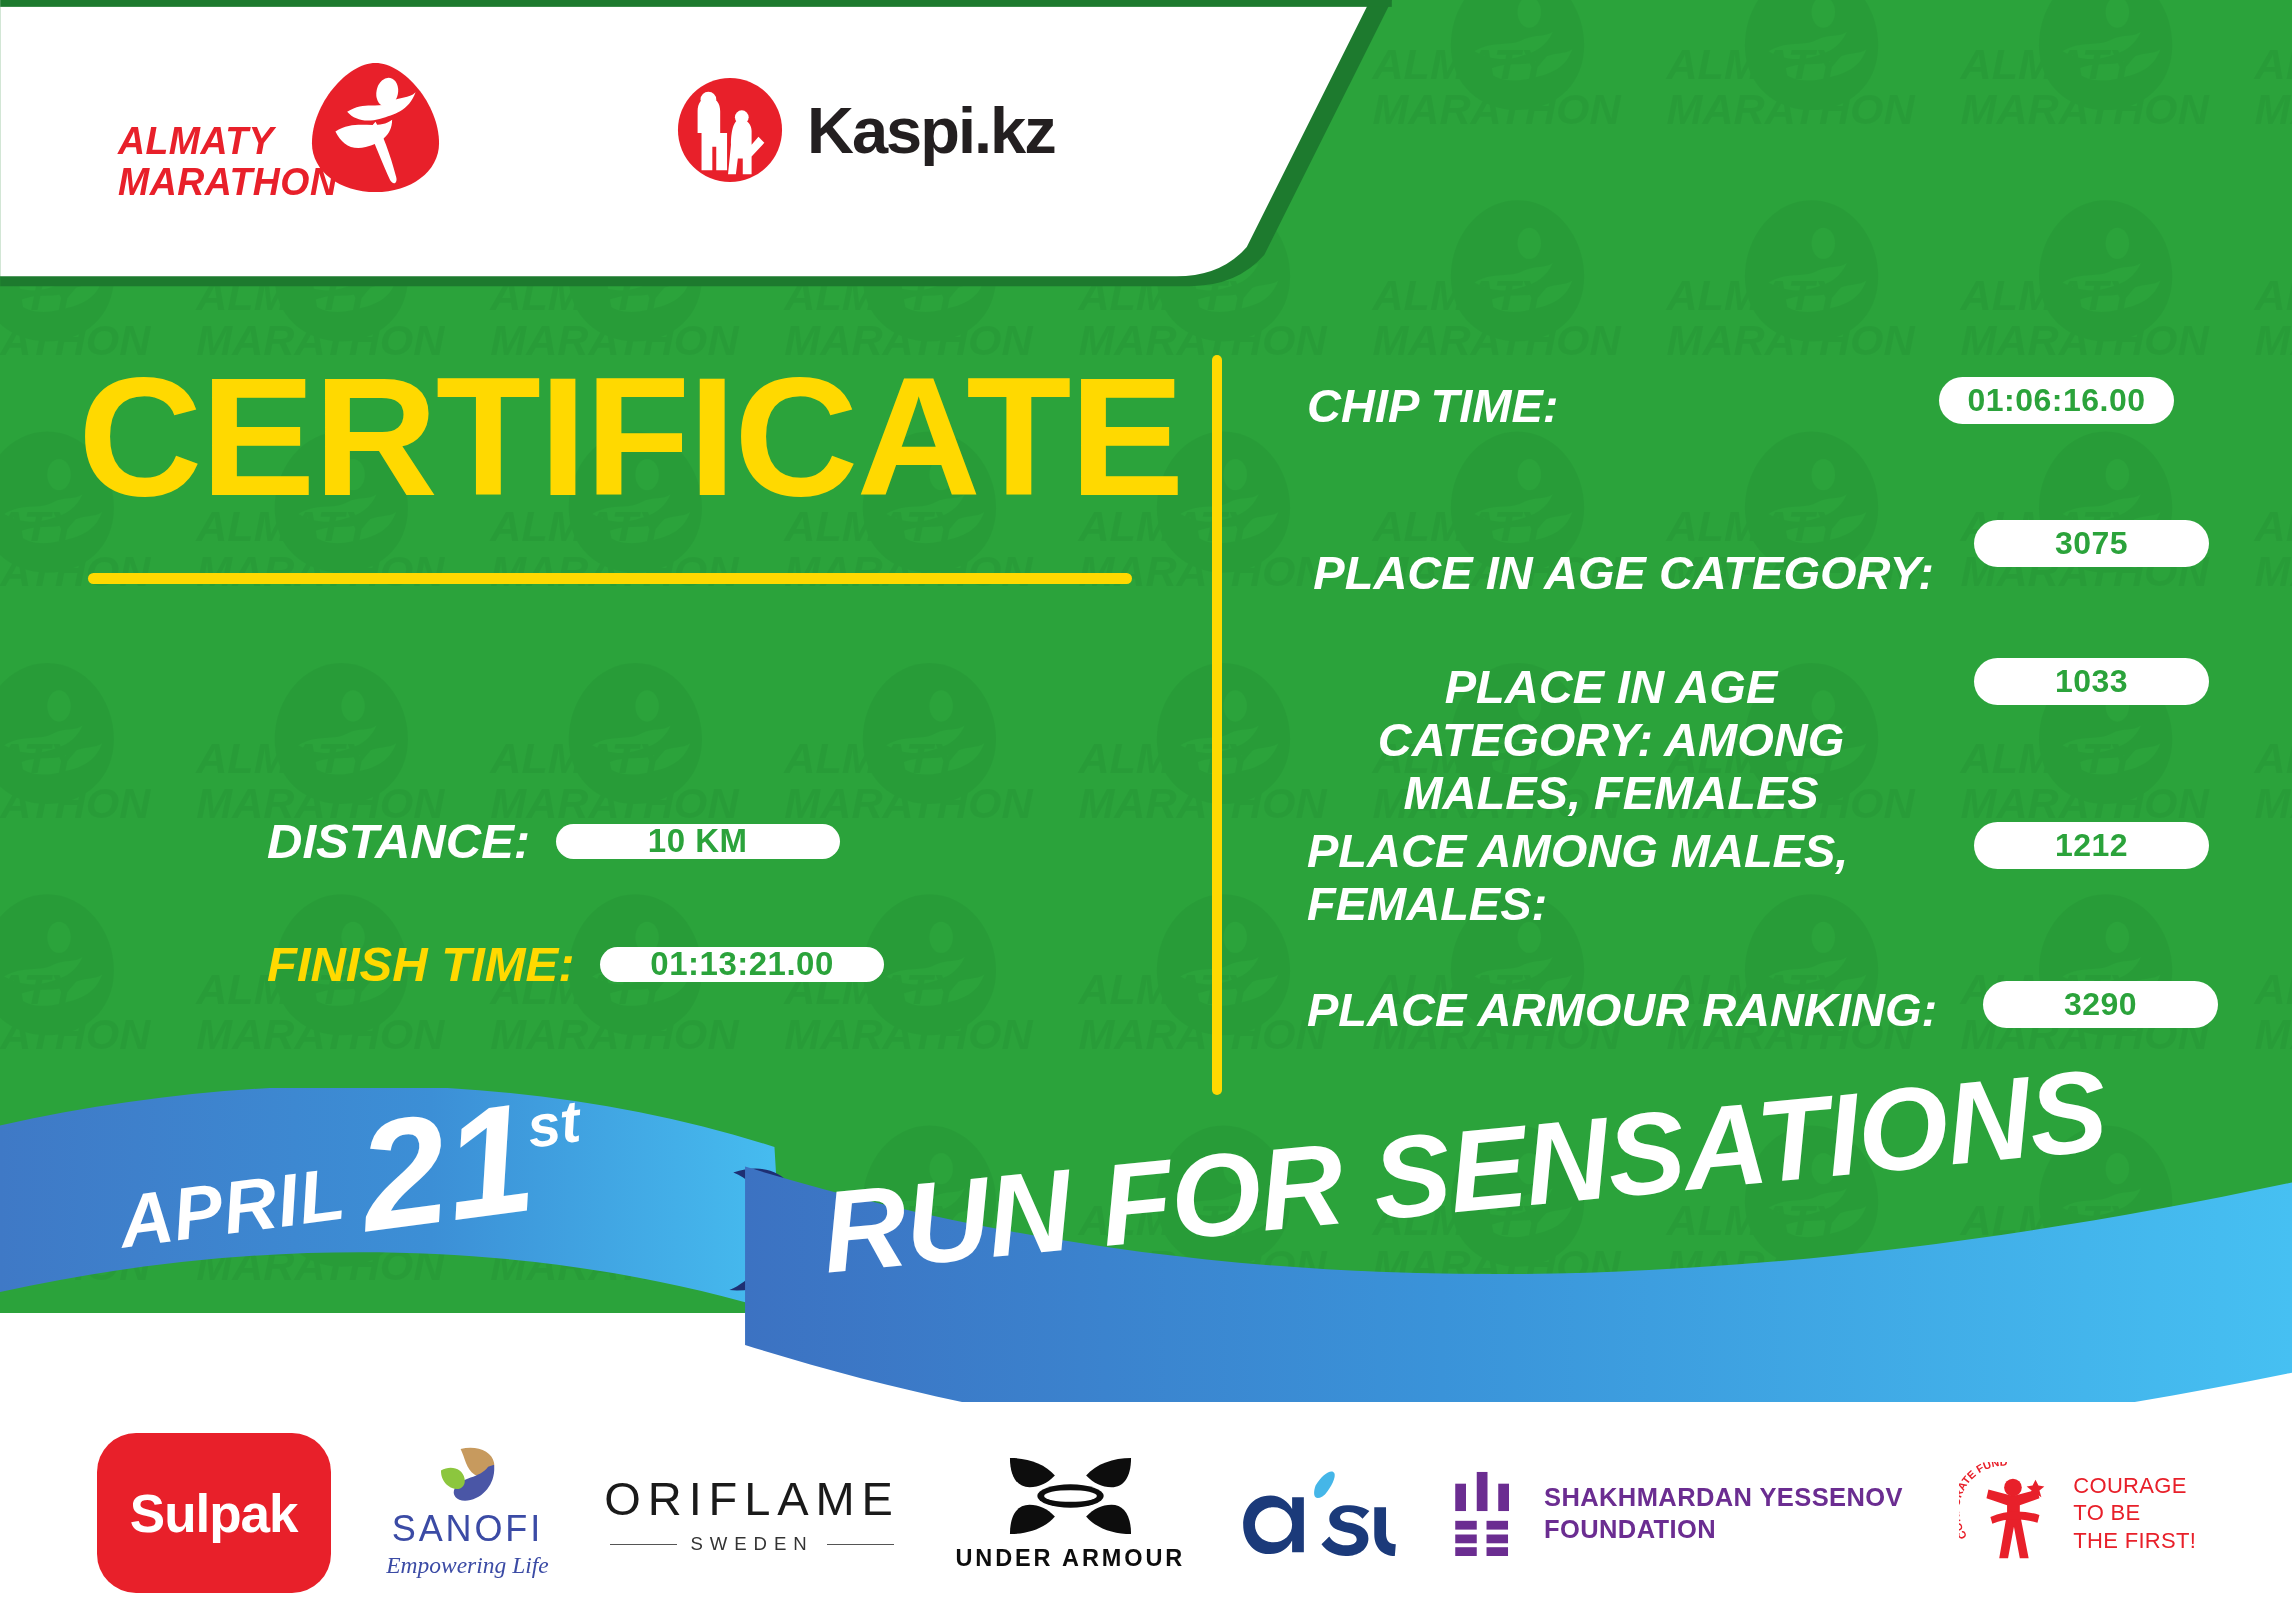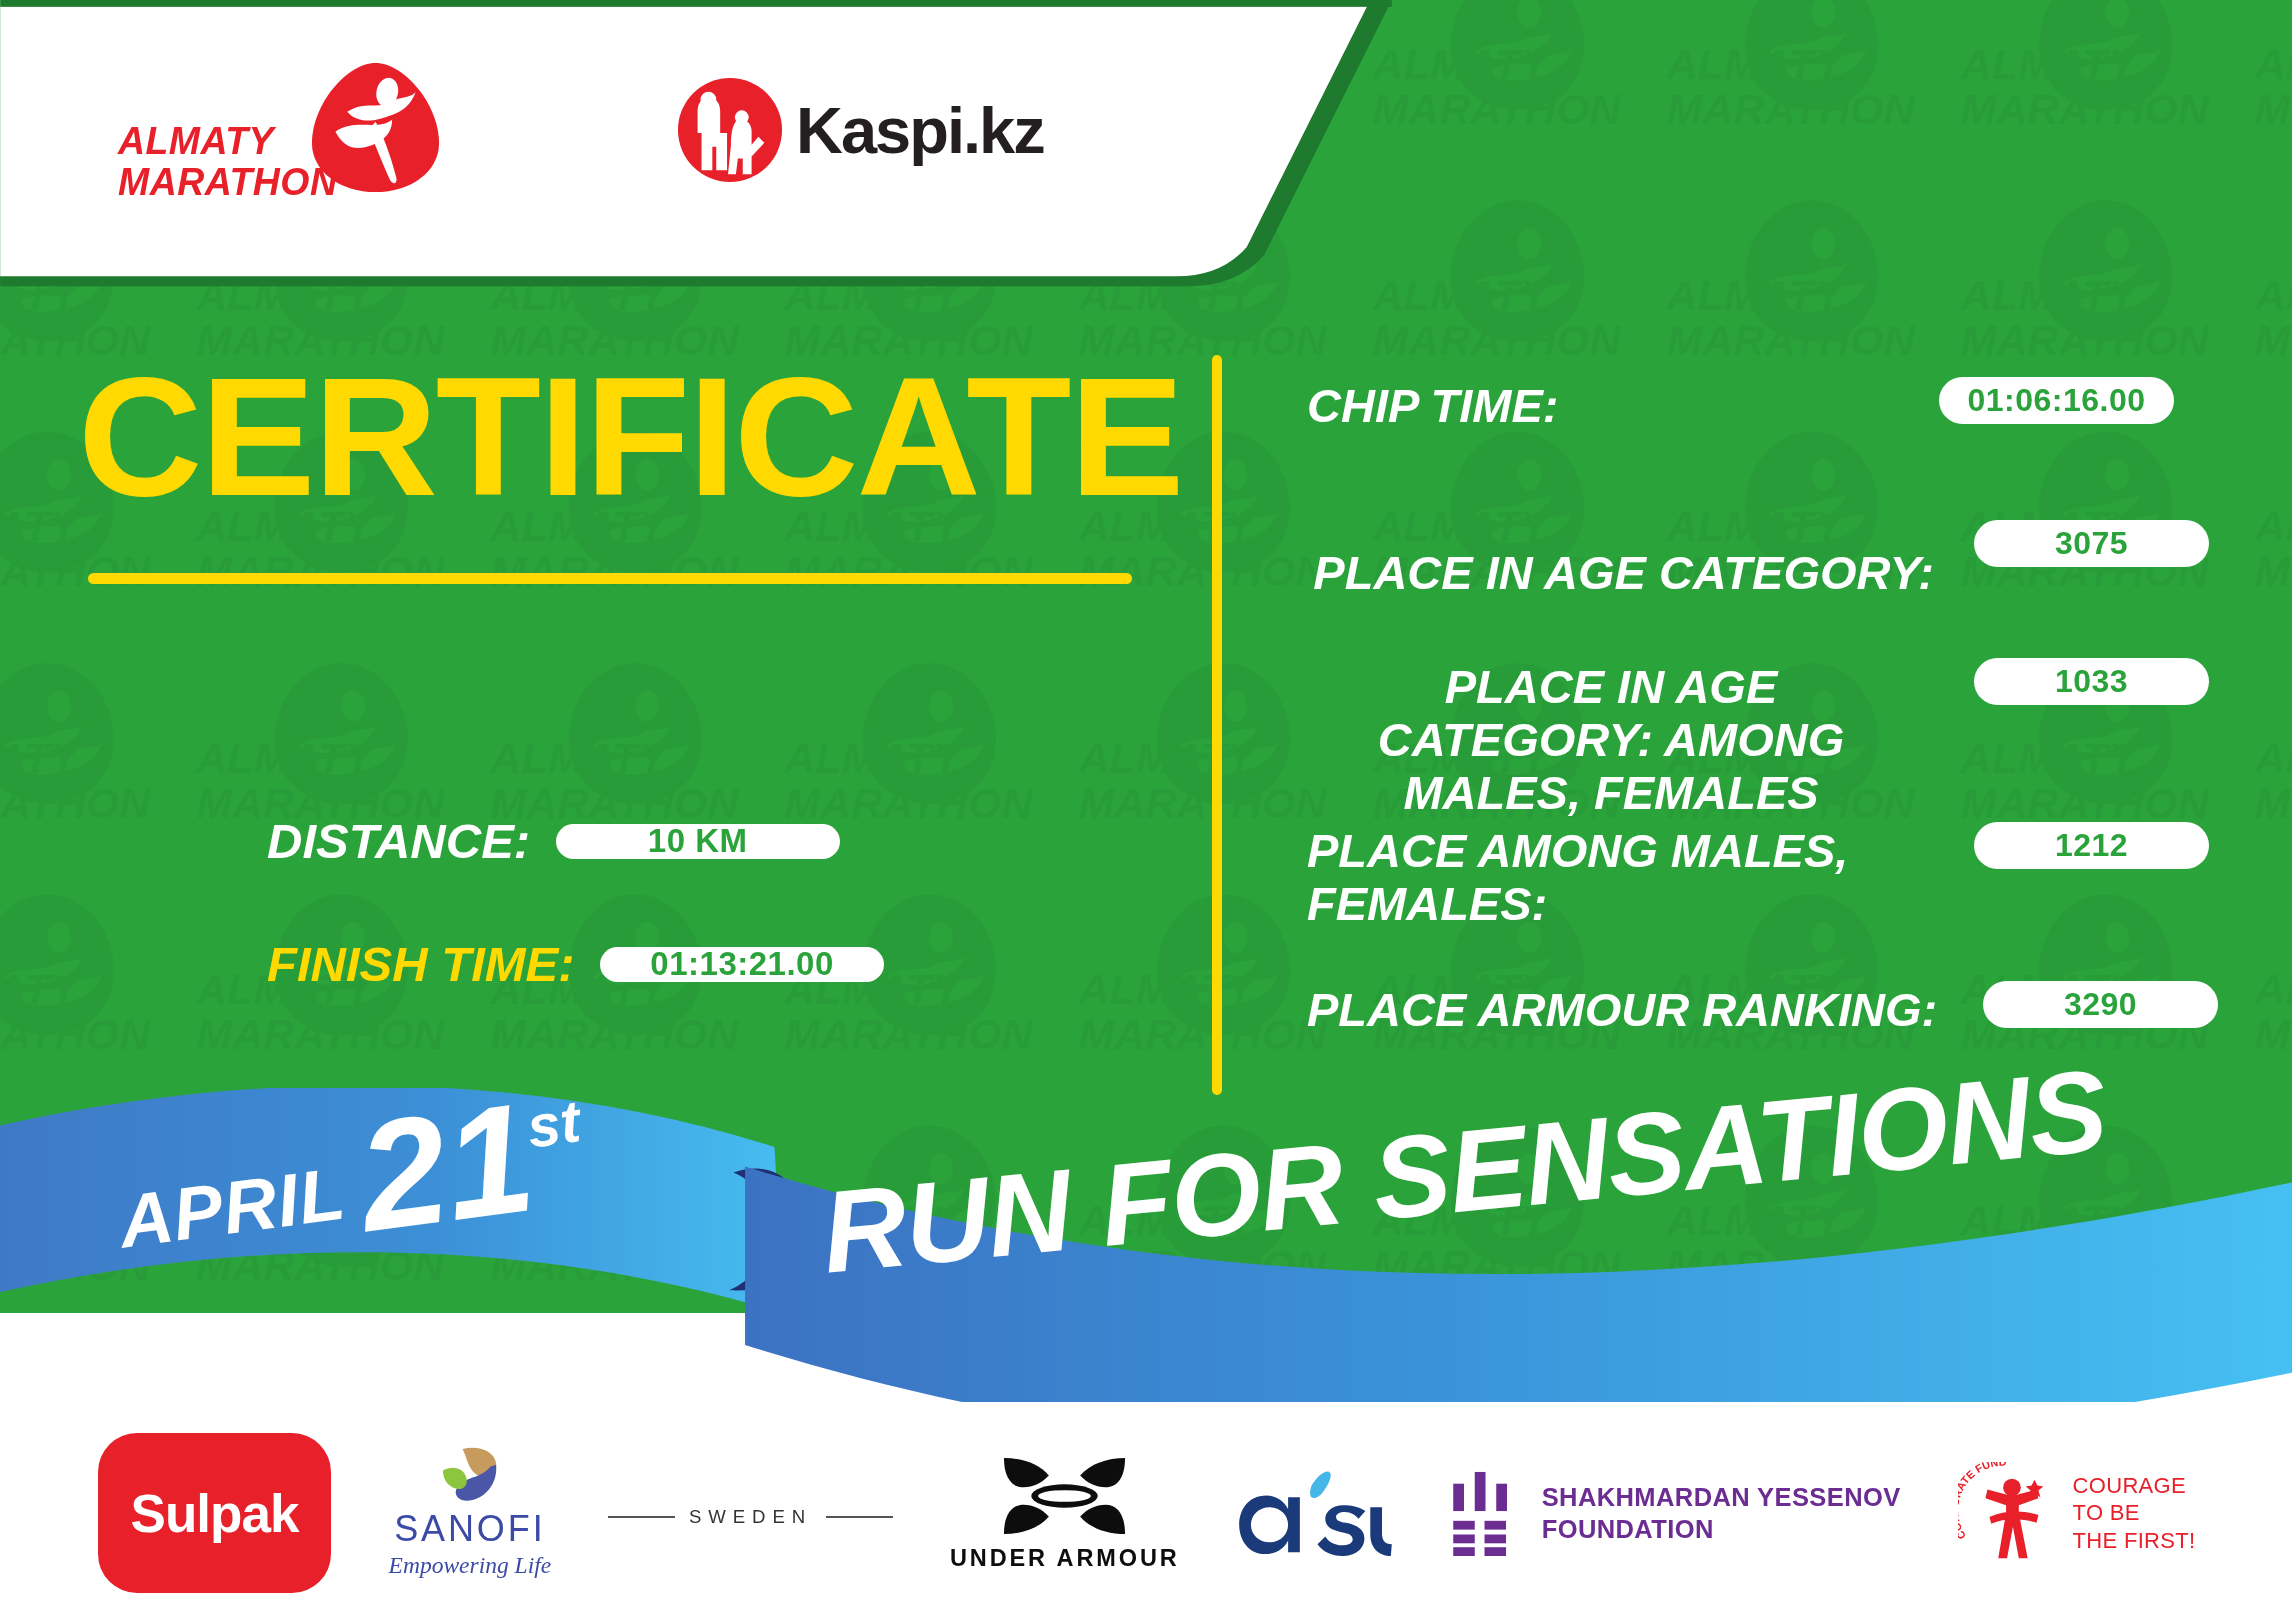--- a/index.html
+++ b/index.html
@@ -13,21 +13,21 @@
   
   .header-white{position:absolute;left:0;top:0;width:1392px;height:294px;z-index:5;}
   .header-white svg{display:block;}
 
   
   .am-logo{position:absolute;left:118px;top:61px;width:323px;height:157px;z-index:9;}
   .am-words{position:absolute;left:0;top:59px;width:245px;}
   .am-word{color:#e8202a;font-weight:700;font-style:italic;font-size:39px;letter-spacing:0.5px;line-height:41px;font-family:"Liberation Sans",sans-serif;transform:scaleX(.96);transform-origin:left center;}
   .am-mark{position:absolute;left:192px;top:0px;width:131px;height:133px;}
 
-  .kaspi{position:absolute;left:676px;top:76px;z-index:9;display:flex;align-items:center;gap:12px;}
+  .kaspi{position:absolute;left:676px;top:76px;z-index:9;display:flex;align-items:center;gap:23px;}
   .kaspi-mark{width:108px;height:108px;}
   .kaspi-text{color:#231f20;font-size:65px;font-weight:700;letter-spacing:-2px;font-family:"Liberation Sans",sans-serif;}
 
   
   .left-col{position:absolute;left:0;top:323px;width:1166px;height:784px;z-index:8;}
   .cert-title{position:absolute;left:78px;top:29px;color:#ffd900;font-size:169px;font-weight:700;letter-spacing:-2px;line-height:169px;font-family:"Liberation Sans",sans-serif;transform:scaleX(1.02);transform-origin:left top;}
   .title-rule{position:absolute;left:88px;top:250px;width:1044px;height:10.8px;background:#ffd900;border-radius:5.9px;}
 
   .name-pill{position:absolute;left:93px;top:314px;width:1000px;height:69px;background:#fff;border-radius:35px;display:flex;align-items:center;}
   .name-pill span{color:#2ba33b;font-size:44px;font-weight:700;letter-spacing:0.5px;padding-left:39px;font-family:"Liberation Sans",sans-serif;}
@@ -319,20 +319,21 @@
       <svg class="sanofi-mark" viewBox="0 0 62 58" xmlns="http://www.w3.org/2000/svg">
         <path d="M24 2 C40 -2 56 4 58 16 C60 28 48 34 38 28 C30 23 28 10 24 2 Z" fill="#c79a5e"></path>
         <path d="M58 18 C60 34 50 50 34 54 C22 57 14 50 18 42 C24 30 44 32 52 20 Z" fill="#4a56a6"></path>
         <path d="M4 24 C14 18 26 22 28 32 C30 42 20 46 12 40 C6 36 4 30 4 24 Z" fill="#8cc63e"></path>
       </svg>
       <div class="sanofi-name">SANOFI</div>
       <div class="sanofi-tag">Empowering Life</div>
     </div>
 
     <div class="sp sp-oriflame">
+      <div class="ori-name">ORIFLAME</div>
       <div class="ori-sub">
         <div class="bar"></div>
         <span>SWEDEN</span>
         <div class="bar"></div>
       </div>
     </div>
 
     <div class="sp sp-ua">
       <svg class="ua-mark" viewBox="0 0 140 86" xmlns="http://www.w3.org/2000/svg">
         <path d="M8 4 C26 4 44 10 54 22 C46 30 38 34 28 34 C16 34 8 24 8 4 Z" fill="#0d0d0d"></path>

